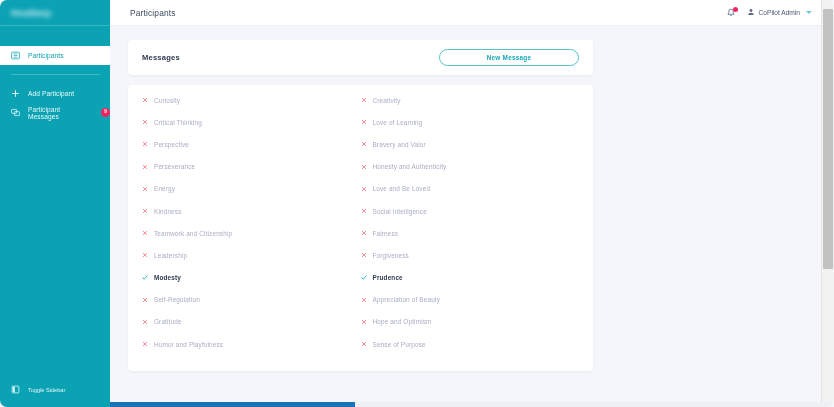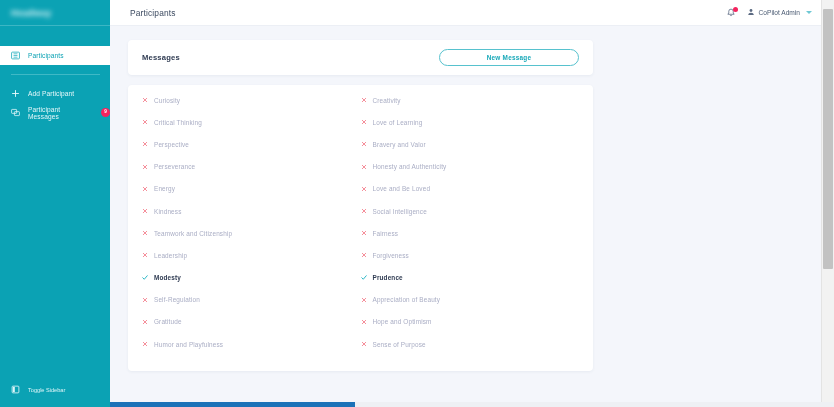--- a/index.html
+++ b/index.html
@@ -11,20 +11,21 @@
     font-family: "Liberation Sans", sans-serif;
     background: #f4f6fb;
   }
 
   #app {
     position: relative;
     width: 834px;
     height: 407px;
     display: flex;
     overflow: hidden;
+    border-radius: 7px;
   }
 
   
   .sidebar {
     width: 110px;
     min-width: 110px;
     height: 407px;
     background: #0ba2b4;
     display: flex;
     flex-direction: column;

